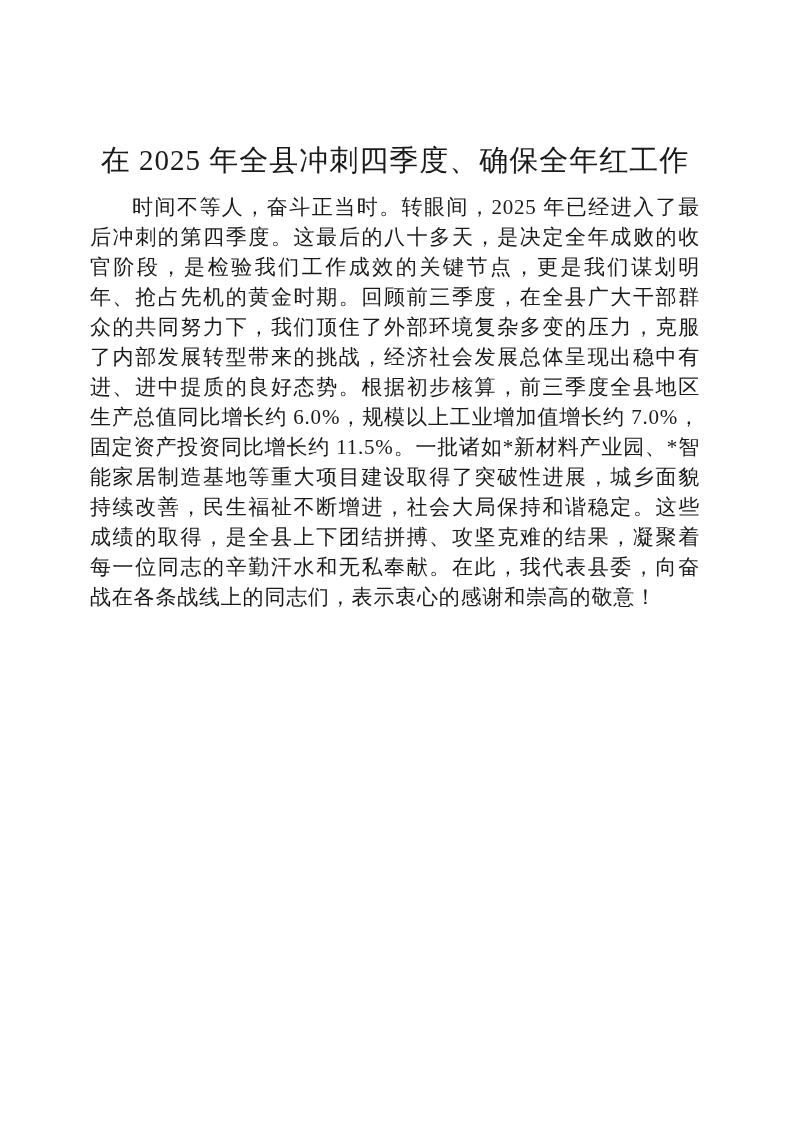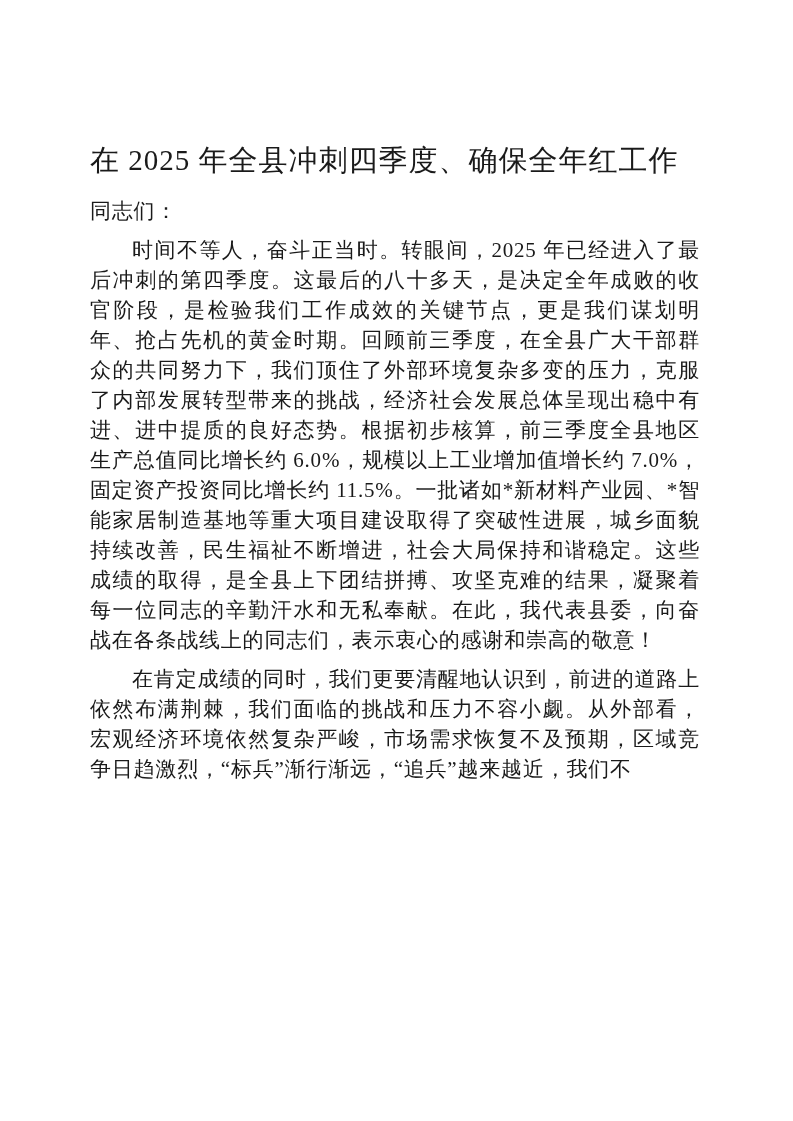--- a/index.html
+++ b/index.html
@@ -17,21 +17,21 @@
     padding: 138px 93px 0 90px;
     overflow: hidden;
     color: #1a1a1a;
     font-family: "Liberation Serif", serif;
   }
   .doc-title {
     margin: 0;
     font-size: 29px;
     font-weight: normal;
     line-height: 45px;
-    text-align: left;
+    text-align: center;
     letter-spacing: 1px;
     color: #1a1a1a;
   }
   .salutation {
     margin: 13px 0 0 0;
     font-size: 21px;
     line-height: 30px;
     letter-spacing: 0.8px;
   }
   .body-para {
@@ -45,19 +45,17 @@
   }
 </style>
 </head>
 <body>
 
 <div class="page">
   <h1 class="doc-title">
     <div>在 2025 年全县冲刺四季度、确保全年红工作</div>
   </h1>
 
-  <p class="salutation">同志们：</p>
 
 
   <p class="body-para">时间不等人，奋斗正当时。转眼间，2025 年已经进入了最后冲刺的第四季度。这最后的八十多天，是决定全年成败的收官阶段，是检验我们工作成效的关键节点，更是我们谋划明年、抢占先机的黄金时期。回顾前三季度，在全县广大干部群众的共同努力下，我们顶住了外部环境复杂多变的压力，克服了内部发展转型带来的挑战，经济社会发展总体呈现出稳中有进、进中提质的良好态势。根据初步核算，前三季度全县地区生产总值同比增长约 6.0%，规模以上工业增加值增长约 7.0%，固定资产投资同比增长约 11.5%。一批诸如*新材料产业园、*智能家居制造基地等重大项目建设取得了突破性进展，城乡面貌持续改善，民生福祉不断增进，社会大局保持和谐稳定。这些成绩的取得，是全县上下团结拼搏、攻坚克难的结果，凝聚着每一位同志的辛勤汗水和无私奉献。在此，我代表县委，向奋战在各条战线上的同志们，表示衷心的感谢和崇高的敬意！</p>
 
-  <p class="body-para">在肯定成绩的同时，我们更要清醒地认识到，前进的道路上依然布满荆棘，我们面临的挑战和压力不容小觑。从外部看，宏观经济环境依然复杂严峻，市场需求恢复不及预期，区域竞争日趋激烈，“标兵”渐行渐远，“追兵”越来越近，我们不</p>
 </div>
 
 </body></html>

